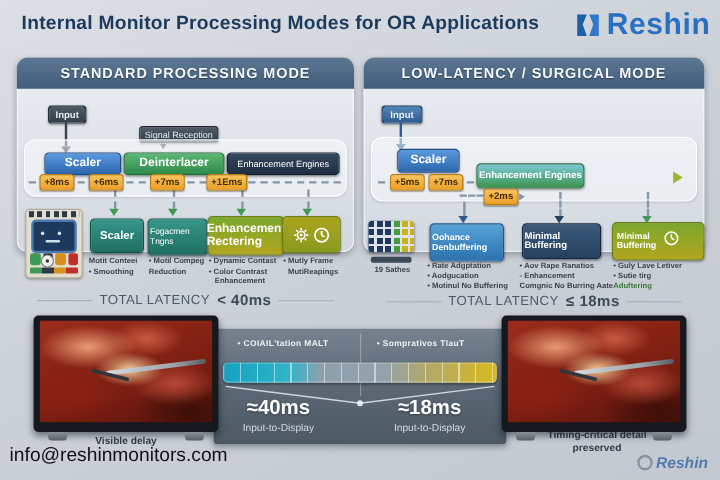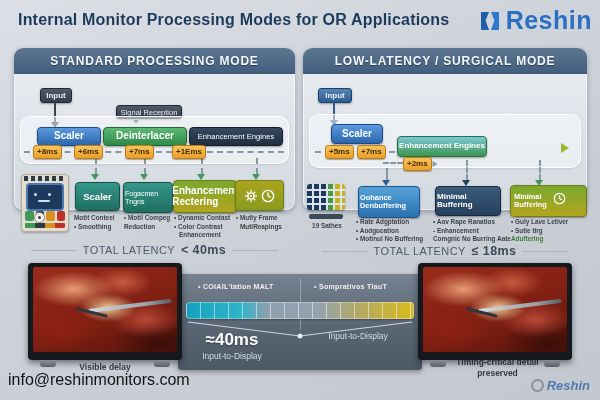--- a/index.html
+++ b/index.html
@@ -296,20 +296,21 @@
     <div class="latbar"></div>
     <svg width="228" height="20" viewBox="0 0 228 20" style="position:absolute;left:8px;top:46px;">
       <polyline points="2,2 114,16 226,2" fill="none" stroke="#cdd6dd" stroke-width="1.2"></polyline>
       <circle cx="114" cy="16" r="2.5" fill="#e2e9ef"></circle>
     </svg>
     <div class="cp-val" style="left:8px;top:56px;width:92px;">
       <div class="v">≈40ms</div>
       <div class="s">Input-to-Display</div>
     </div>
     <div class="cp-val" style="left:134px;top:56px;width:92px;">
+      <div class="v">≈18ms</div>
       <div class="s">Input-to-Display</div>
     </div>
   </div>
 
   <div class="monitor" style="left:28px;top:263px;">
     <div class="scene"></div>
     <div class="foot-l"></div>
     <div class="foot-r"></div>
   </div>
   <div class="monitor" style="left:418px;top:263px;">

